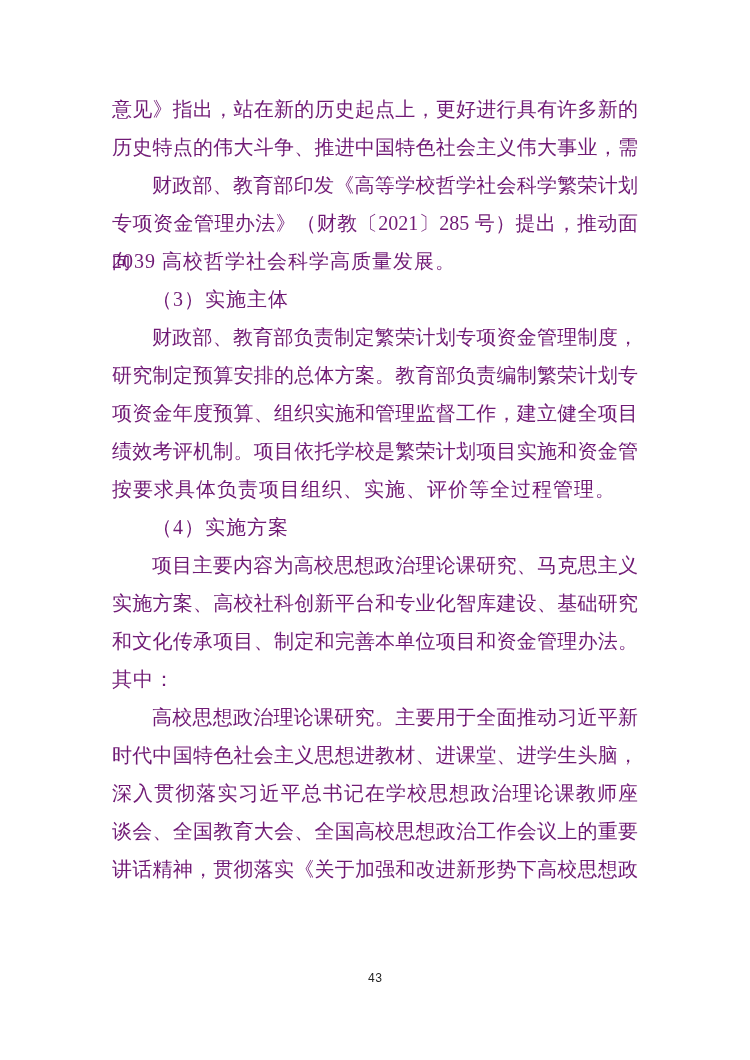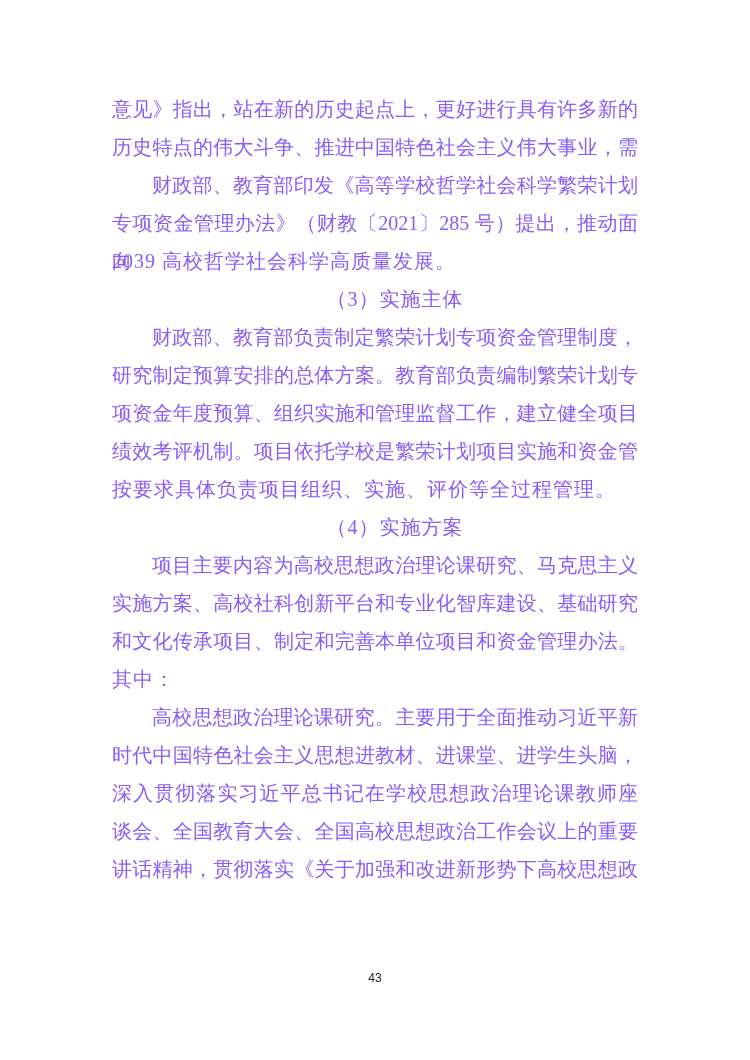--- a/index.html
+++ b/index.html
@@ -14,48 +14,48 @@
     position: relative;
     width: 750px;
     height: 1060px;
     background: #ffffff;
   }
   .text-block {
     position: absolute;
     left: 112px;
     top: 90px;
     width: 526px;
-    color: #8b5cf6;
+    color: #701a75;
   }
   .paragraph { margin: 0; }
   .line {
     height: 38px;
     line-height: 38px;
     font-size: 20px;
     letter-spacing: 1px;
     white-space: nowrap;
     text-align: left;
   }
   .line.fill {
     white-space: normal;
     text-align: justify;
     text-align-last: justify;
     letter-spacing: 0;
   }
-  .line.indent { text-indent: 2em; text-align: center; }
+  .line.indent { text-indent: 2em; }
   .line .bold-run { font-weight: 400; }
   .footer {
     position: absolute;
     left: 0;
     top: 968px;
     width: 750px;
     text-align: center;
   }
   .page-number {
-    font-family: Liberation Sans, sans-serif;
+    font-family: Liberation Mono, monospace;
     font-size: 12px;
     color: #222222;
   }
 </style>
 </head>
 <body>
 
 <div class="page">
   <div class="text-block" id="text-block">
       <div class="paragraph">

